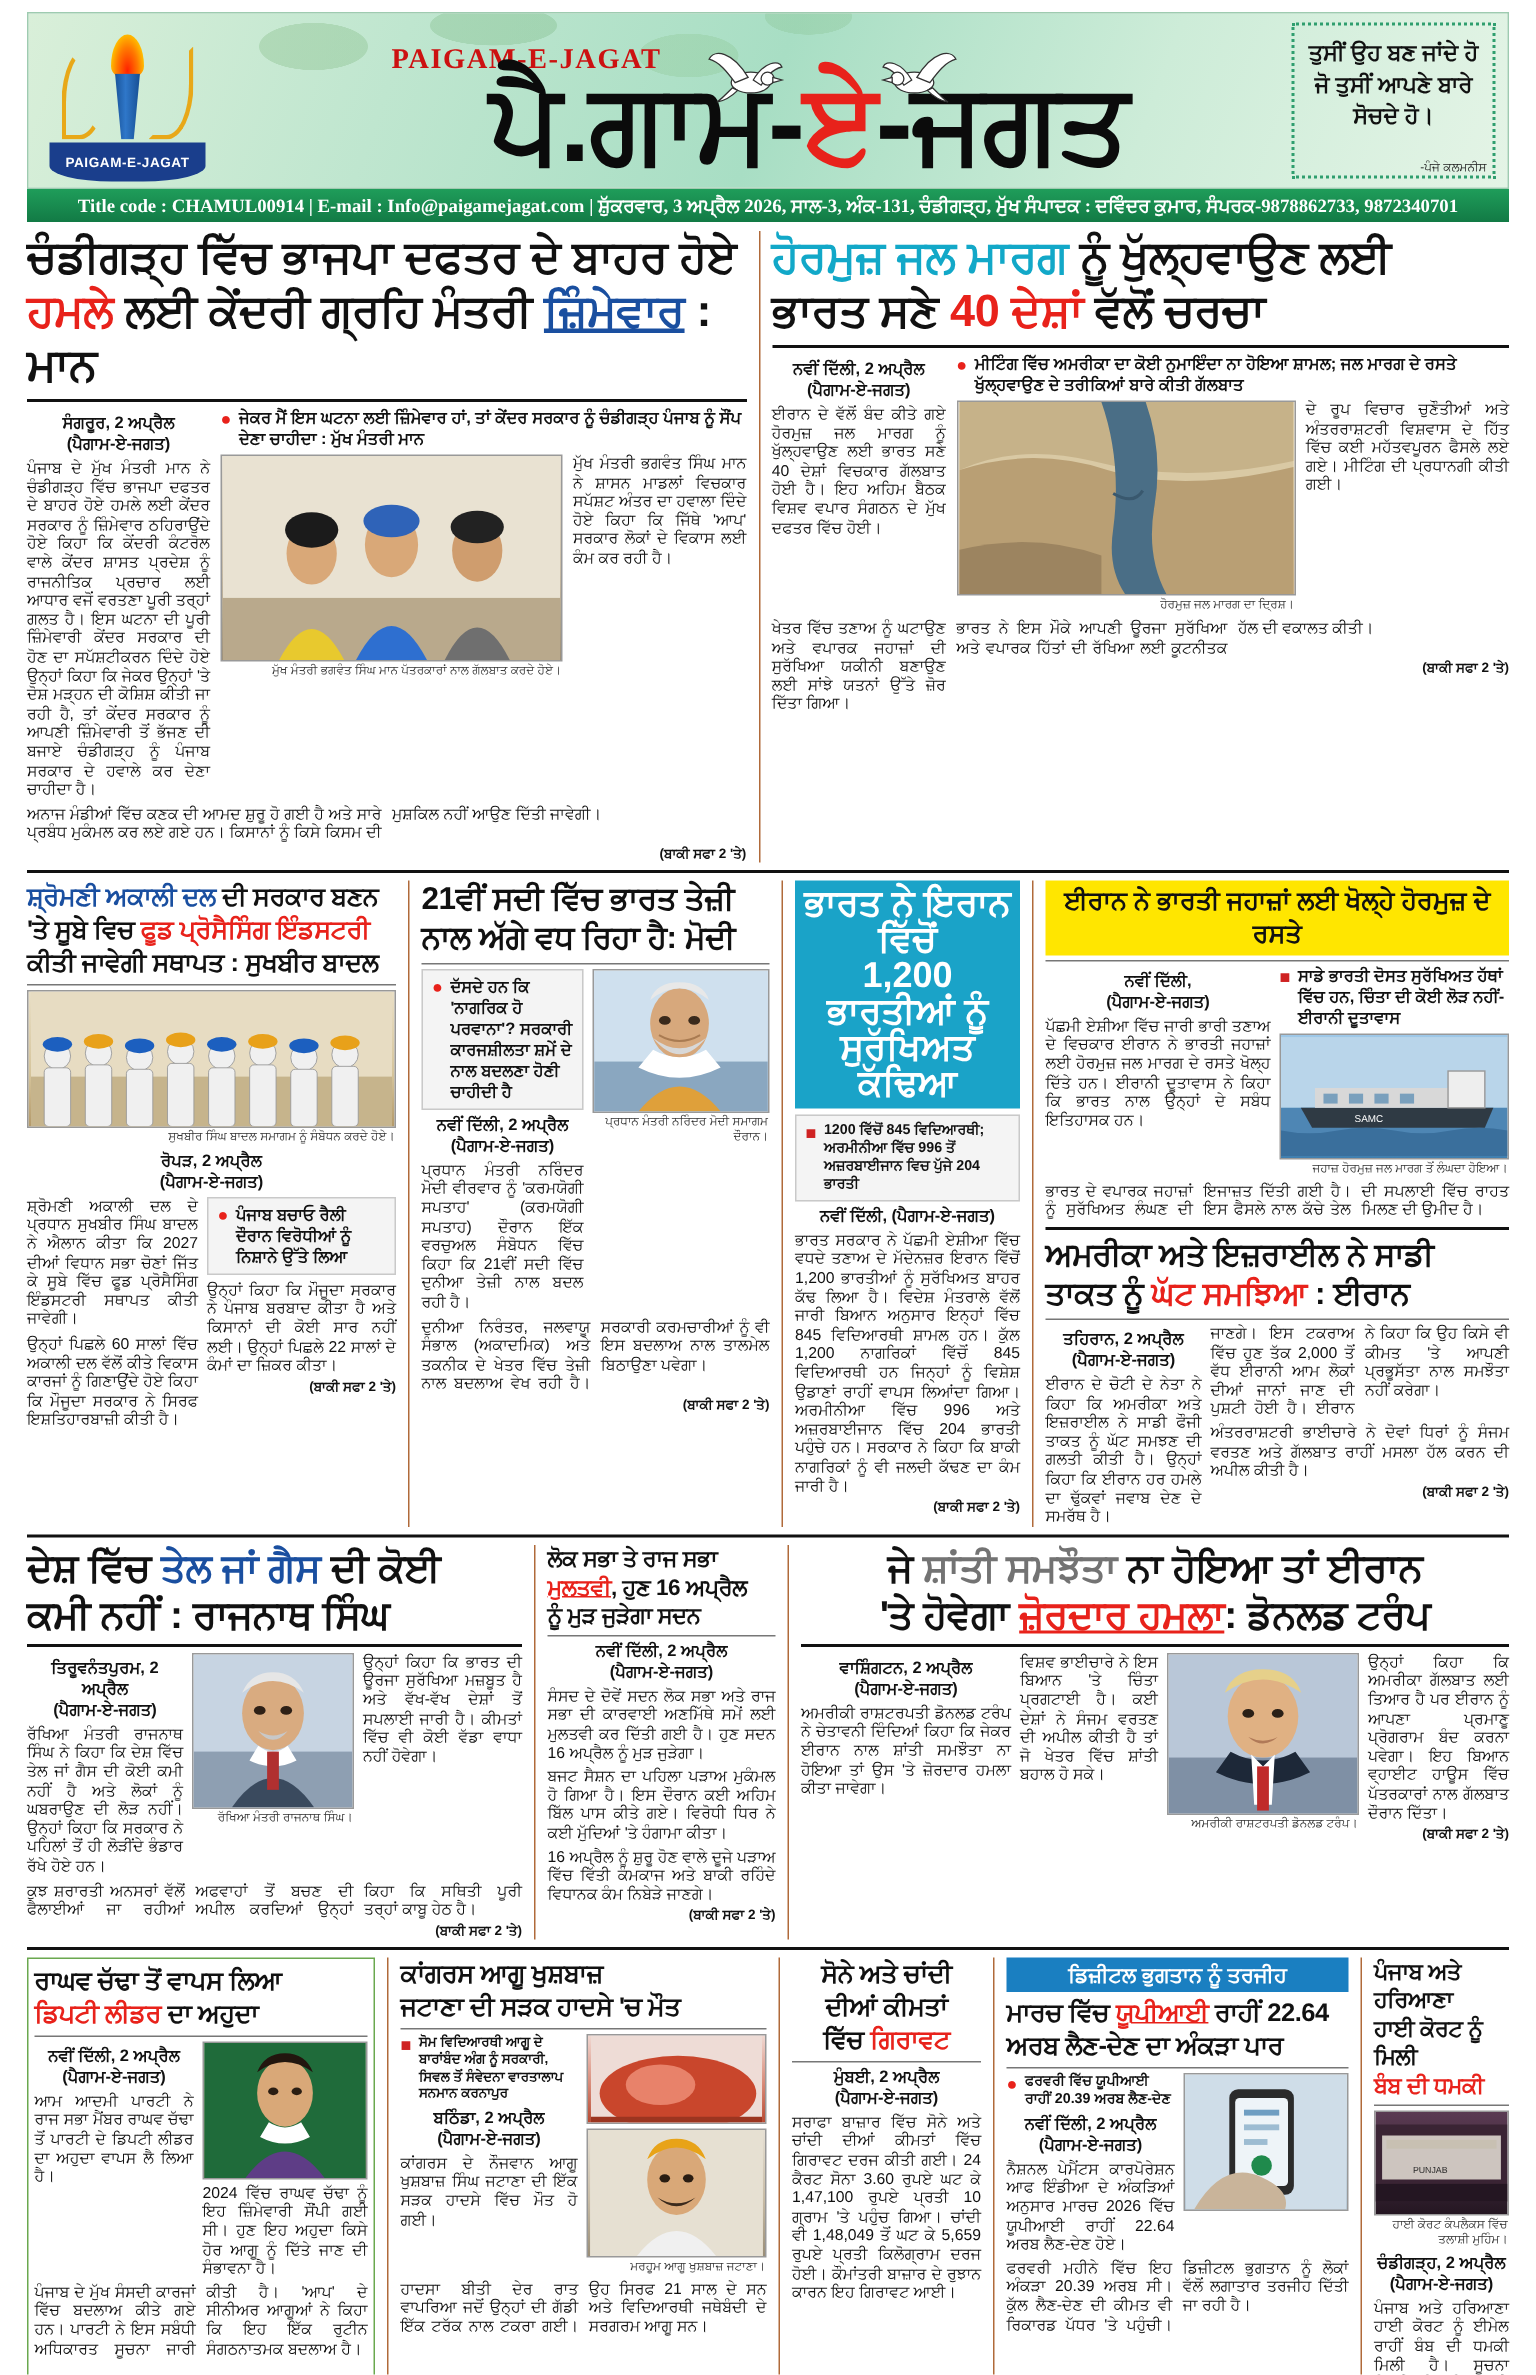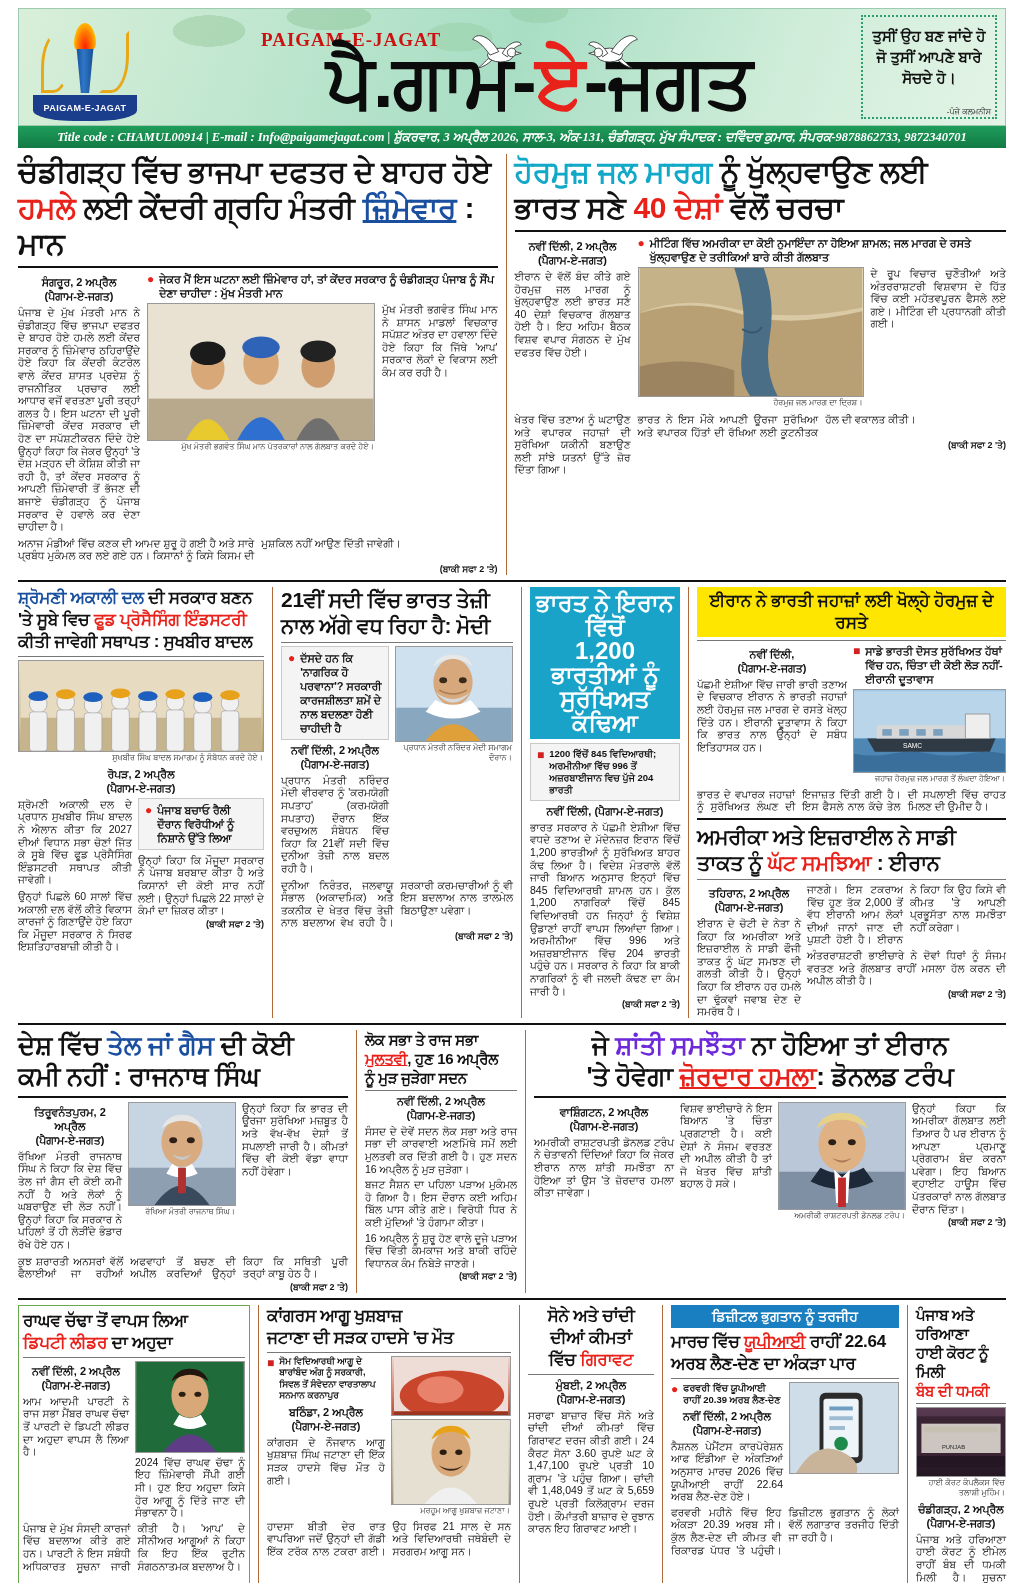--- a/index.html
+++ b/index.html
@@ -51,21 +51,21 @@
   .dove svg { width:100%; height:100%; }
   .dove.l { left:452px; }
   .dove.r { left:568px; }
 
   .tagbox { position:absolute; right:8px; top:6px; width:136px; height:104px;
     border:2px dotted #2f9e6e; padding:8px 4px; text-align:center; }
   .tagbox p { font-size:15px; line-height:21px; font-weight:bold; color:#111; }
   .tagbox .by { font-size:8px; margin-top:19px; text-align:right; color:#222; }
 
   .inforbar { margin:0 18px; height:22px; background:linear-gradient(180deg,#1f9d5a,#127a45);
-    display:flex; align-items:center; justify-content:center;font-style:italic; }
+    display:flex; align-items:center; justify-content:center; }
   .inforbar span { color:#fff; font-size:12.5px; font-weight:bold; font-family:"Liberation Serif", serif; white-space:nowrap; }
 
   
   .body-wrap { margin:6px 18px 0 18px; }
   .rule-h { border-top:2px solid #111; }
   .rule-thin { border-top:1px solid #777; }
 
   .cols { display:flex; gap:8px; }
   .col { }
   .vdiv { width:1px; background:#b06a3a; align-self:stretch; }
@@ -73,21 +73,21 @@
   
   h1.hl { font-weight:bold; color:#111; letter-spacing:-.3px; }
   .hl-xl { font-size:30px; line-height:36px; }
   .hl-lg { font-size:26px; line-height:31px; }
   .hl-md { font-size:21px; line-height:26px; }
   .hl-sm { font-size:17px; line-height:22px; }
   .hl-xs { font-size:15px; line-height:19px; }
   .c-red { color:#e8221b; }
   .c-blue { color:#1a4fa0; }
   .c-cyan { color:#12a8c8; }
-  .c-ltblue { color:#6d28d9; }
+  .c-ltblue { color:#737373; }
   .c-under { text-decoration: underline; }
 
   .kicker-yellow { background:#ffe600; padding:3px 6px; font-weight:bold; font-size:17px; line-height:22px; color:#111; text-align:center; }
   .kicker-blue { background:#1aa3c8; color:#fff; padding:4px 6px; font-weight:bold; font-size:24px; line-height:24px; text-align:center; }
   .kicker-bluebar { background:#1a7fc1; color:#fff; padding:3px 6px; font-weight:bold; font-size:14px; text-align:center; }
 
   
   .dateline { text-align:center; font-size:11px; font-weight:bold; line-height:14px; color:#111; margin:3px 0; }
   .bodytext { font-size:10.5px; line-height:12.6px; text-align:justify; color:#111; hyphens:none; }
   .contd { font-size:9px; text-align:right; font-weight:bold; color:#111; margin-top:2px; }

